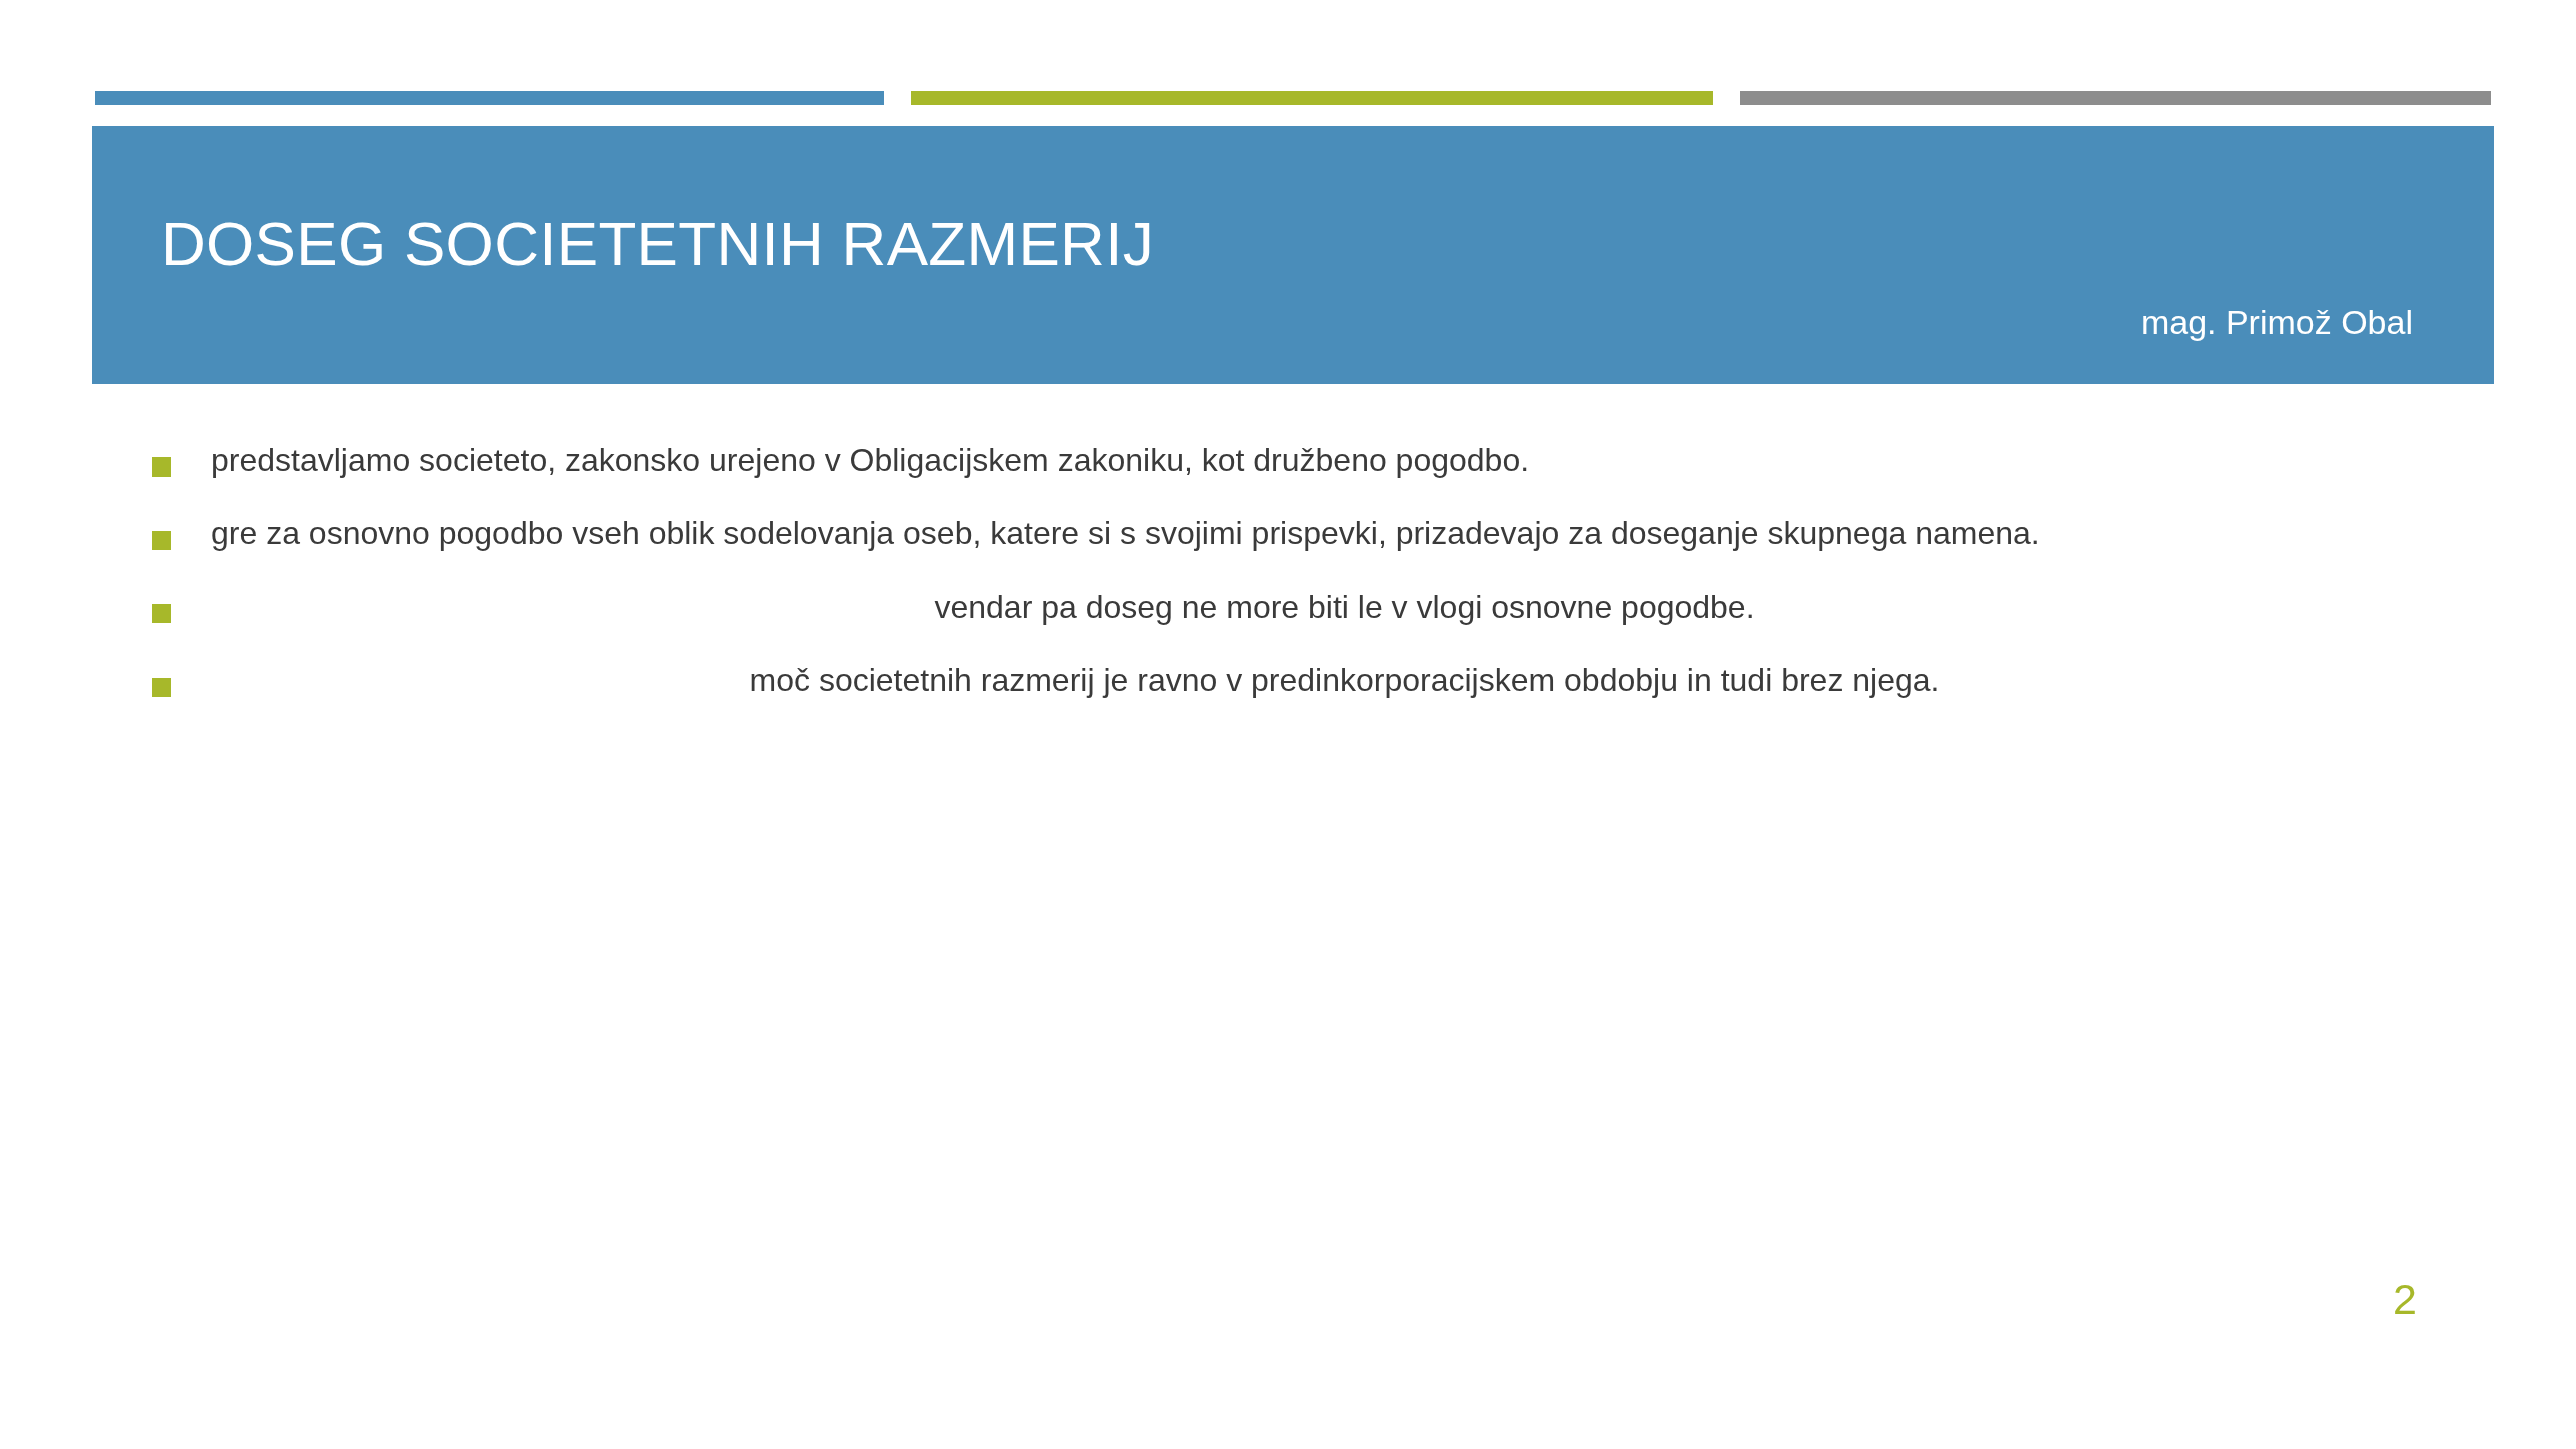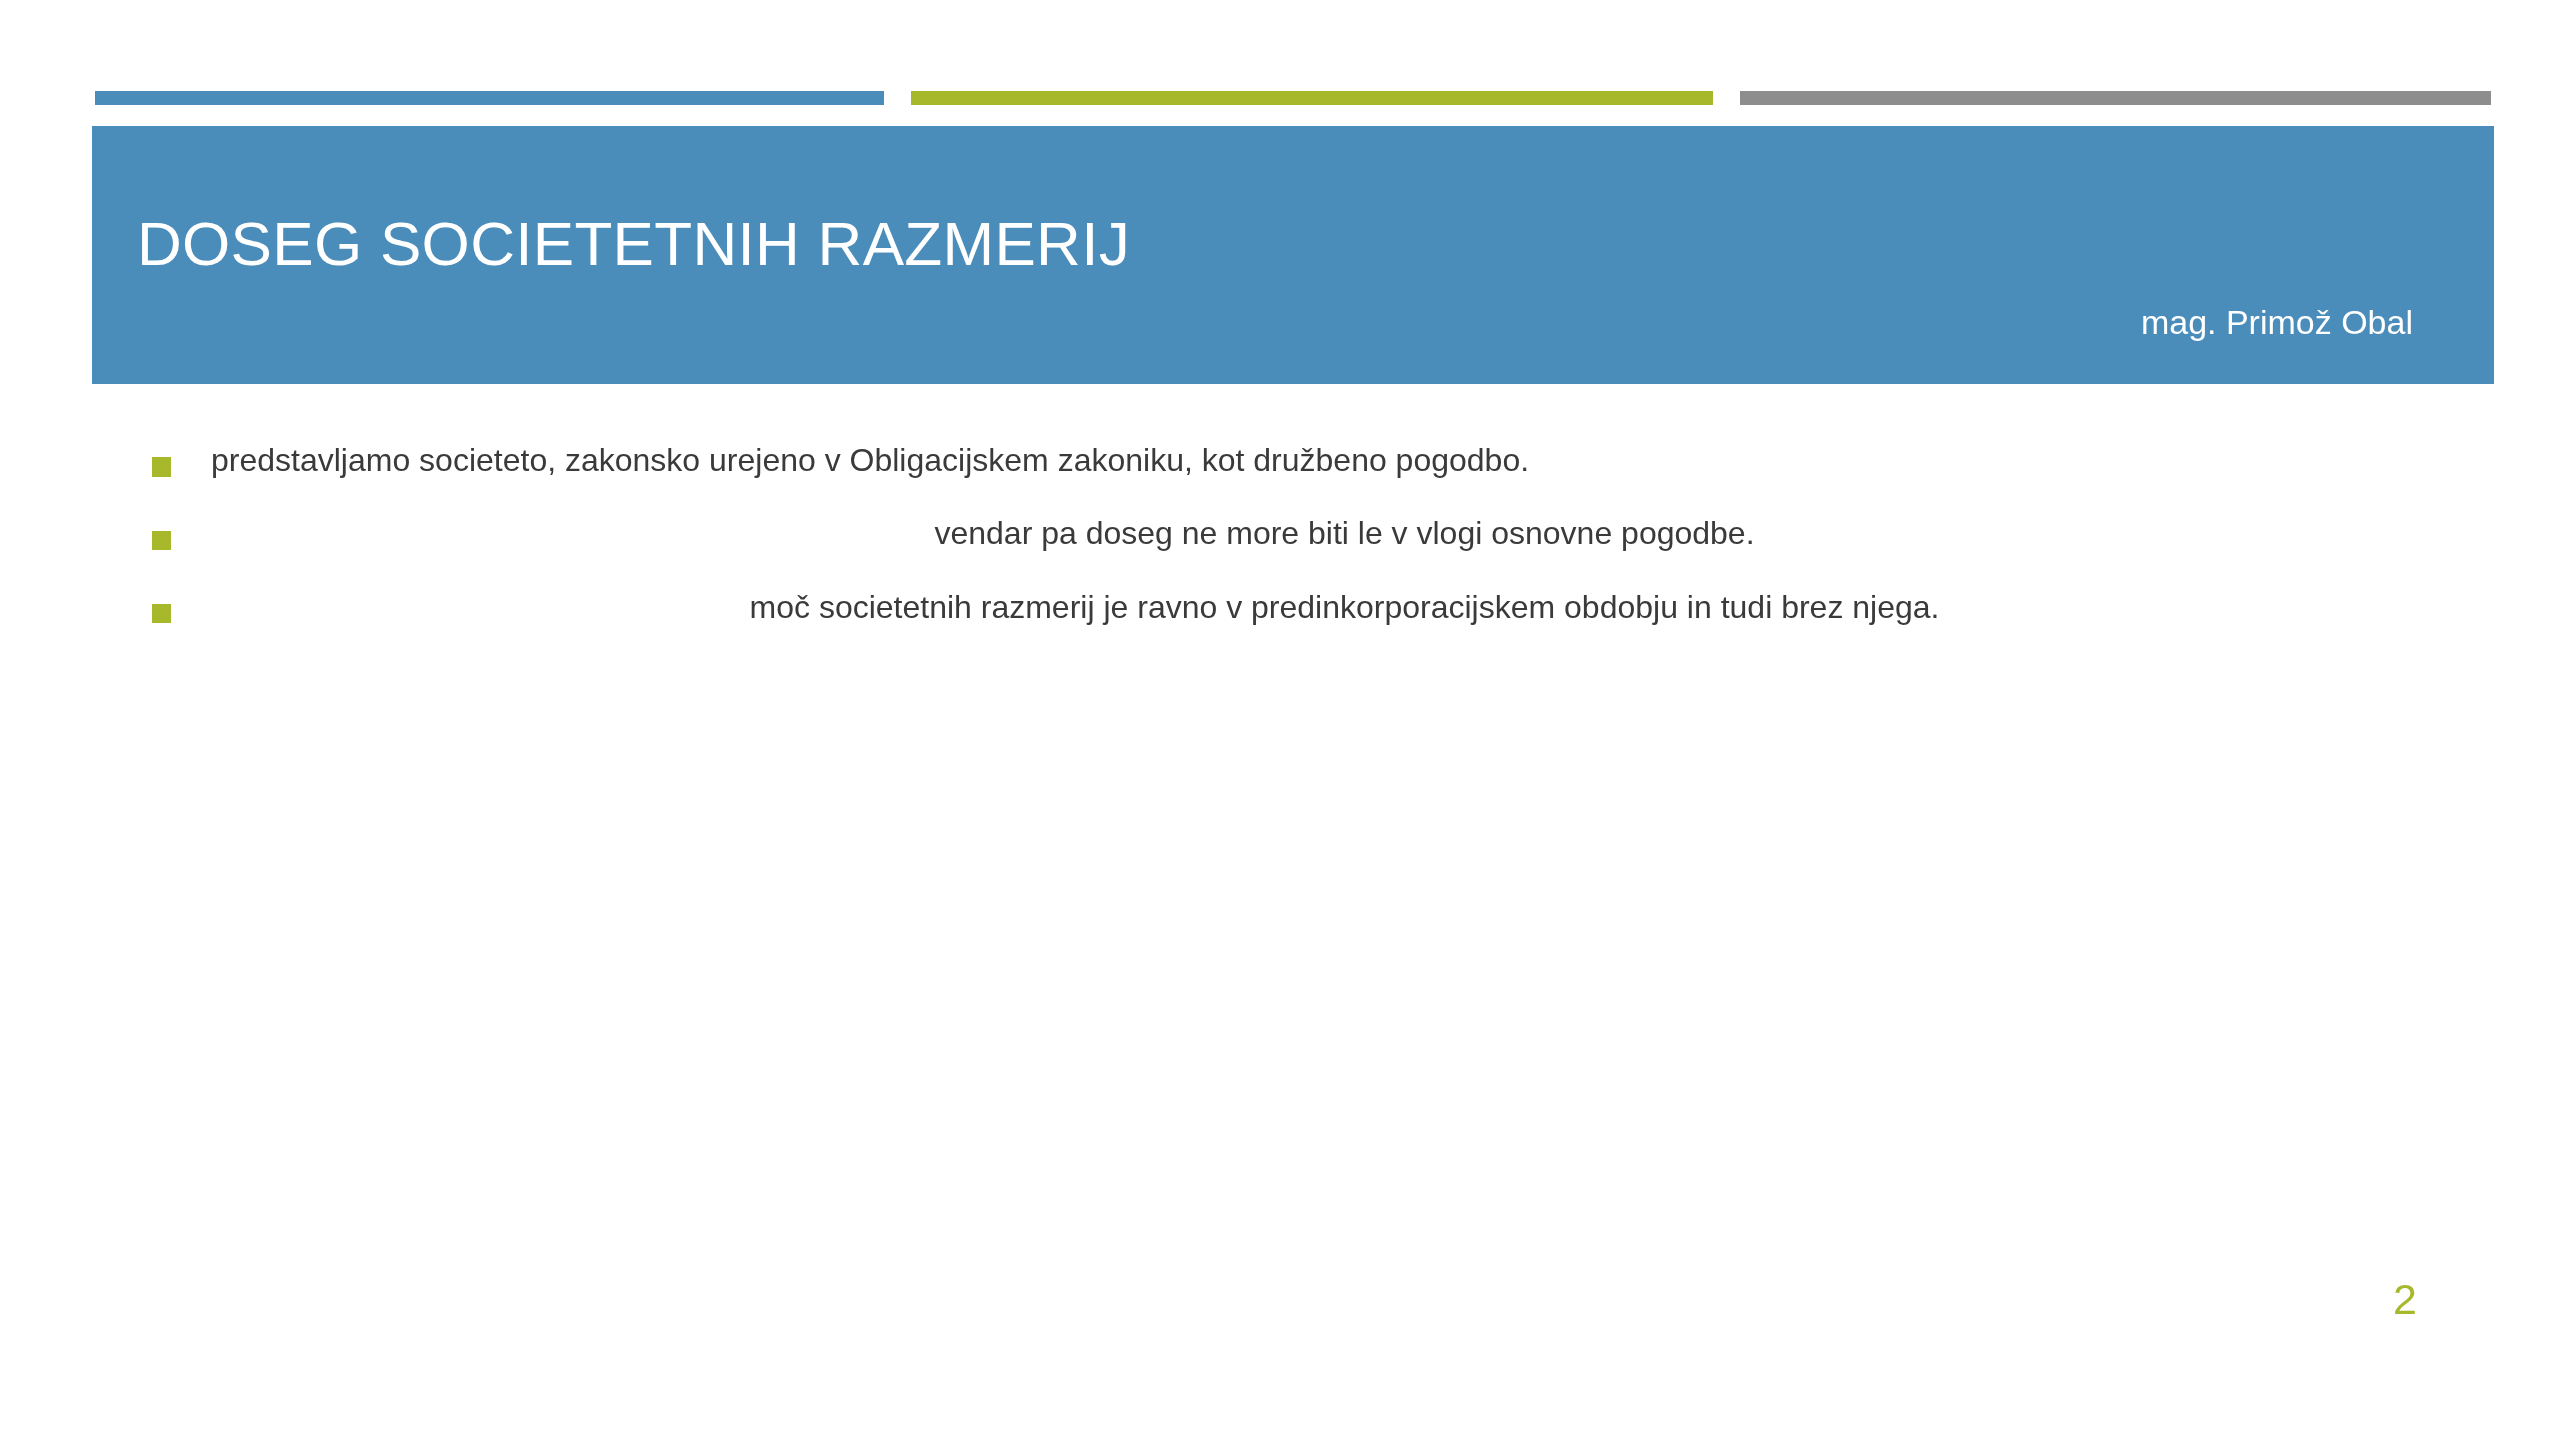--- a/index.html
+++ b/index.html
@@ -44,21 +44,21 @@
     position: absolute;
     top: 126px;
     left: 92px;
     width: 2402px;
     height: 258px;
     background: #4a8dba;
   }
   .slide-title {
     position: absolute;
     top: 213px;
-    left: 137px;
+    left: 161px;
     color: #ffffff;
     font-size: 62px;
     font-weight: normal;
     letter-spacing: 0.3px;
     line-height: 1;
     white-space: nowrap;
   }
   .author {
     position: absolute;
     top: 303px;
@@ -131,20 +131,24 @@
   <div class="slide-title">DOSEG SOCIETETNIH RAZMERIJ</div>
   <div class="author">mag. Primož Obal</div>
 
   <div class="body">
 
     <div class="bullet-row">
       <span class="bullet-marker"></span>
       <span class="bullet-text">predstavljamo societeto, zakonsko urejeno v Obligacijskem zakoniku, kot družbeno pogodbo.</span>
     </div>
 
+    <div class="bullet-row">
+      <span class="bullet-marker"></span>
+      <span class="bullet-text">gre za osnovno pogodbo vseh oblik sodelovanja oseb, katere si s svojimi prispevki, prizadevajo za doseganje skupnega namena.</span>
+    </div>
 
 
     <div class="bullet-row nojustify">
       <span class="bullet-marker"></span>
       <span class="bullet-text">vendar pa doseg ne more biti le v vlogi osnovne pogodbe.</span>
     </div>
 
     <div class="bullet-row nojustify">
       <span class="bullet-marker"></span>
       <span class="bullet-text">moč societetnih razmerij je ravno v predinkorporacijskem obdobju in tudi brez njega.</span>

